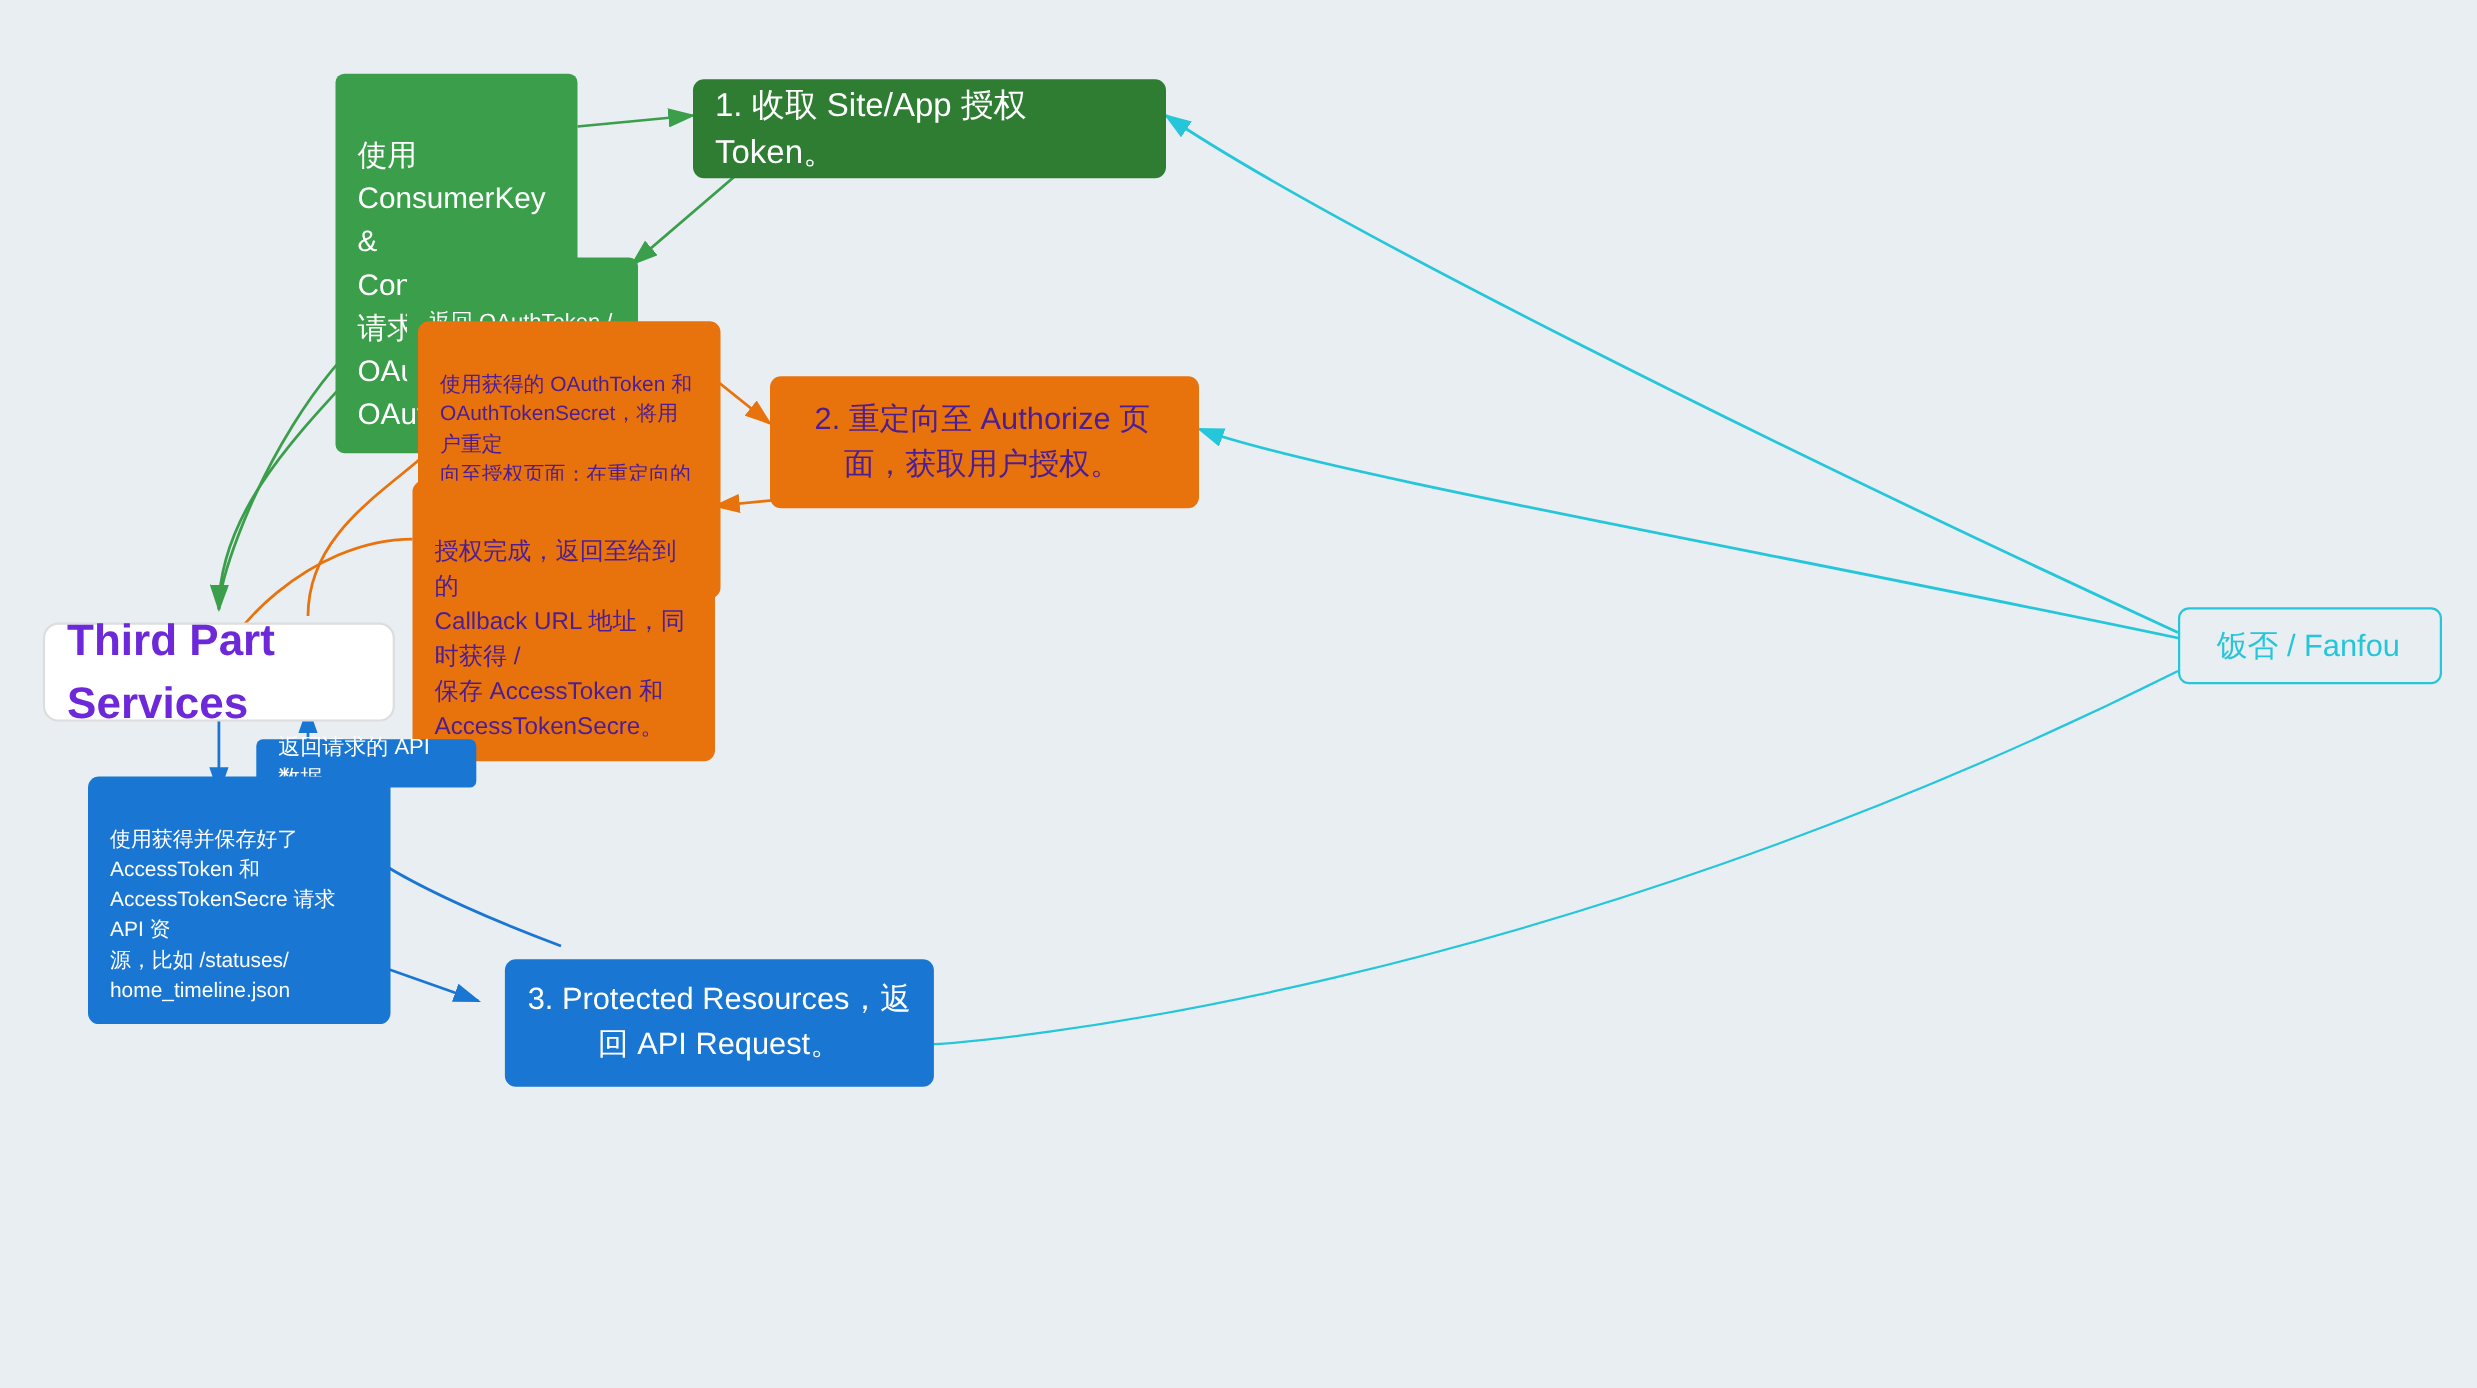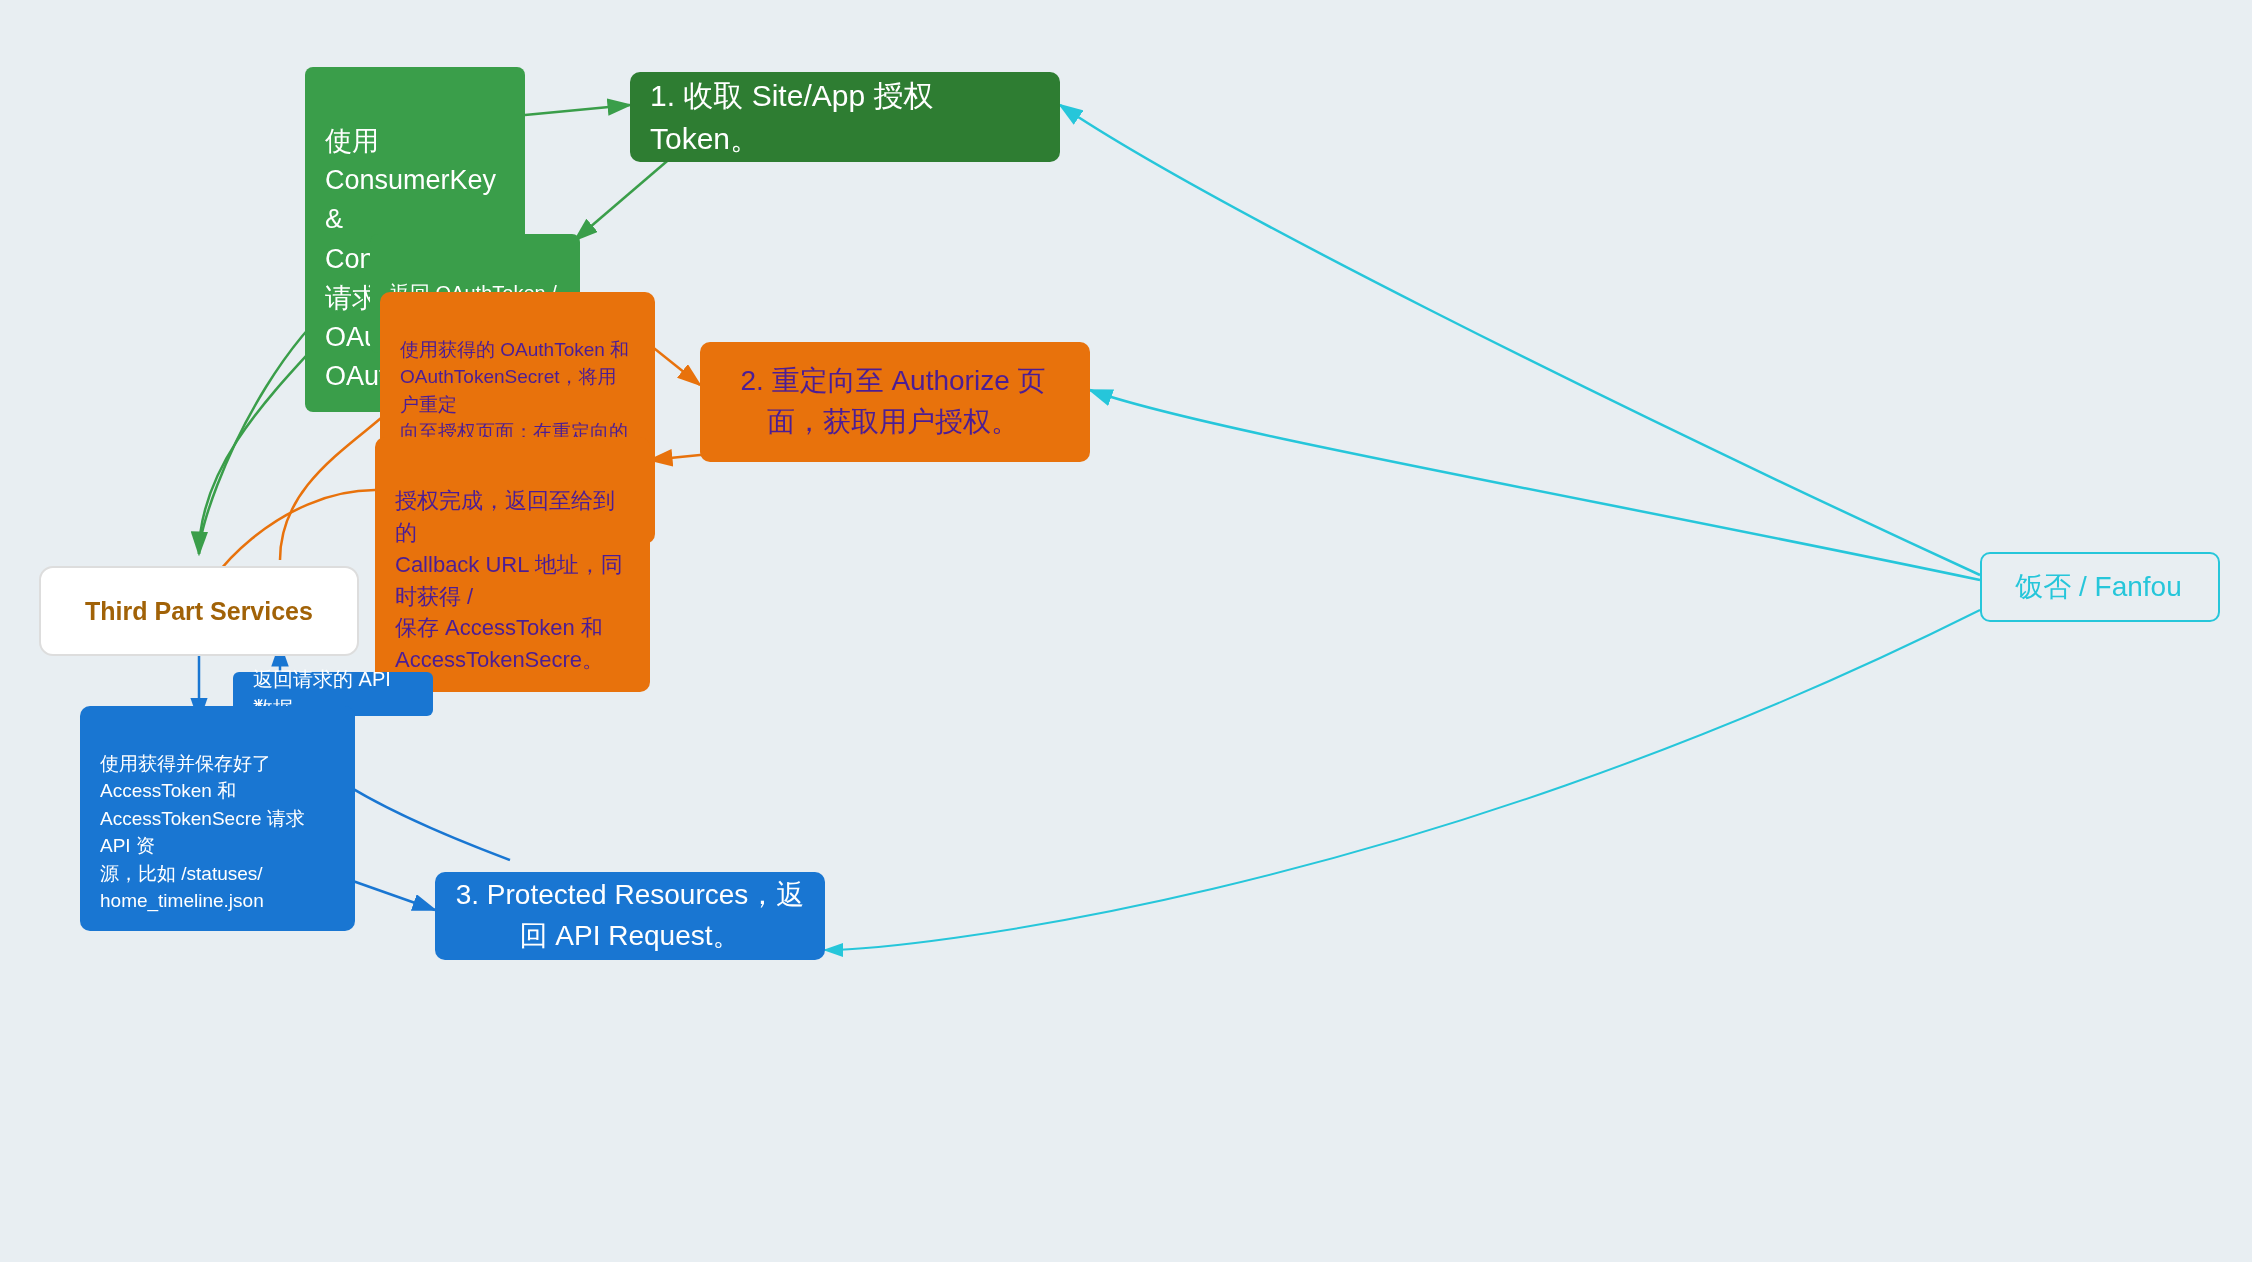--- a/index.html
+++ b/index.html
@@ -41,24 +41,24 @@
     .node-blue {
       background: #1976d2;
       color: #fff;
     }
     .node-blue-small {
       background: #1976d2;
       color: #fff;
     }
     .node-white {
       background: #fff;
-      color: #a16207;
+      color: #6d28d9;
       border-radius: 14px;
       font-weight: 700;
-      font-size: 25px;
+      font-size: 40px;
       border: 2px solid #ddd;
     }
     .node-cyan {
       background: transparent;
       border: 2.5px solid #26c6da;
       color: #26c6da;
       border-radius: 10px;
       padding-left: 17px;
     }
 
@@ -179,18 +179,18 @@
   </div>
 
   <div class="node node-blue" style="left:80px; top:694px; width:275px; min-height:160px; font-size:19px; white-space:pre-line;">
     <span style="white-space:pre-line;">使用获得并保存好了
 AccessToken 和
 AccessTokenSecre 请求 API 资
 源，比如 /statuses/
 home_timeline.json</span>
   </div>
 
-  <div class="node node-blue" style="left:435px; top:860px; width:390px; height:88px; display:flex; align-items:center; justify-content:center; font-size:28px; text-align:center; white-space:pre-line;">
+  <div class="node node-blue" style="left:459px; top:860px; width:390px; height:116px; display:flex; align-items:flex-start; justify-content:center; font-size:28px; text-align:center; white-space:pre-line;">
     <span style="white-space:pre-line;">3. Protected Resources，返
 回 API Request。</span>
   </div>
 
 </div>
 
 </body></html>

